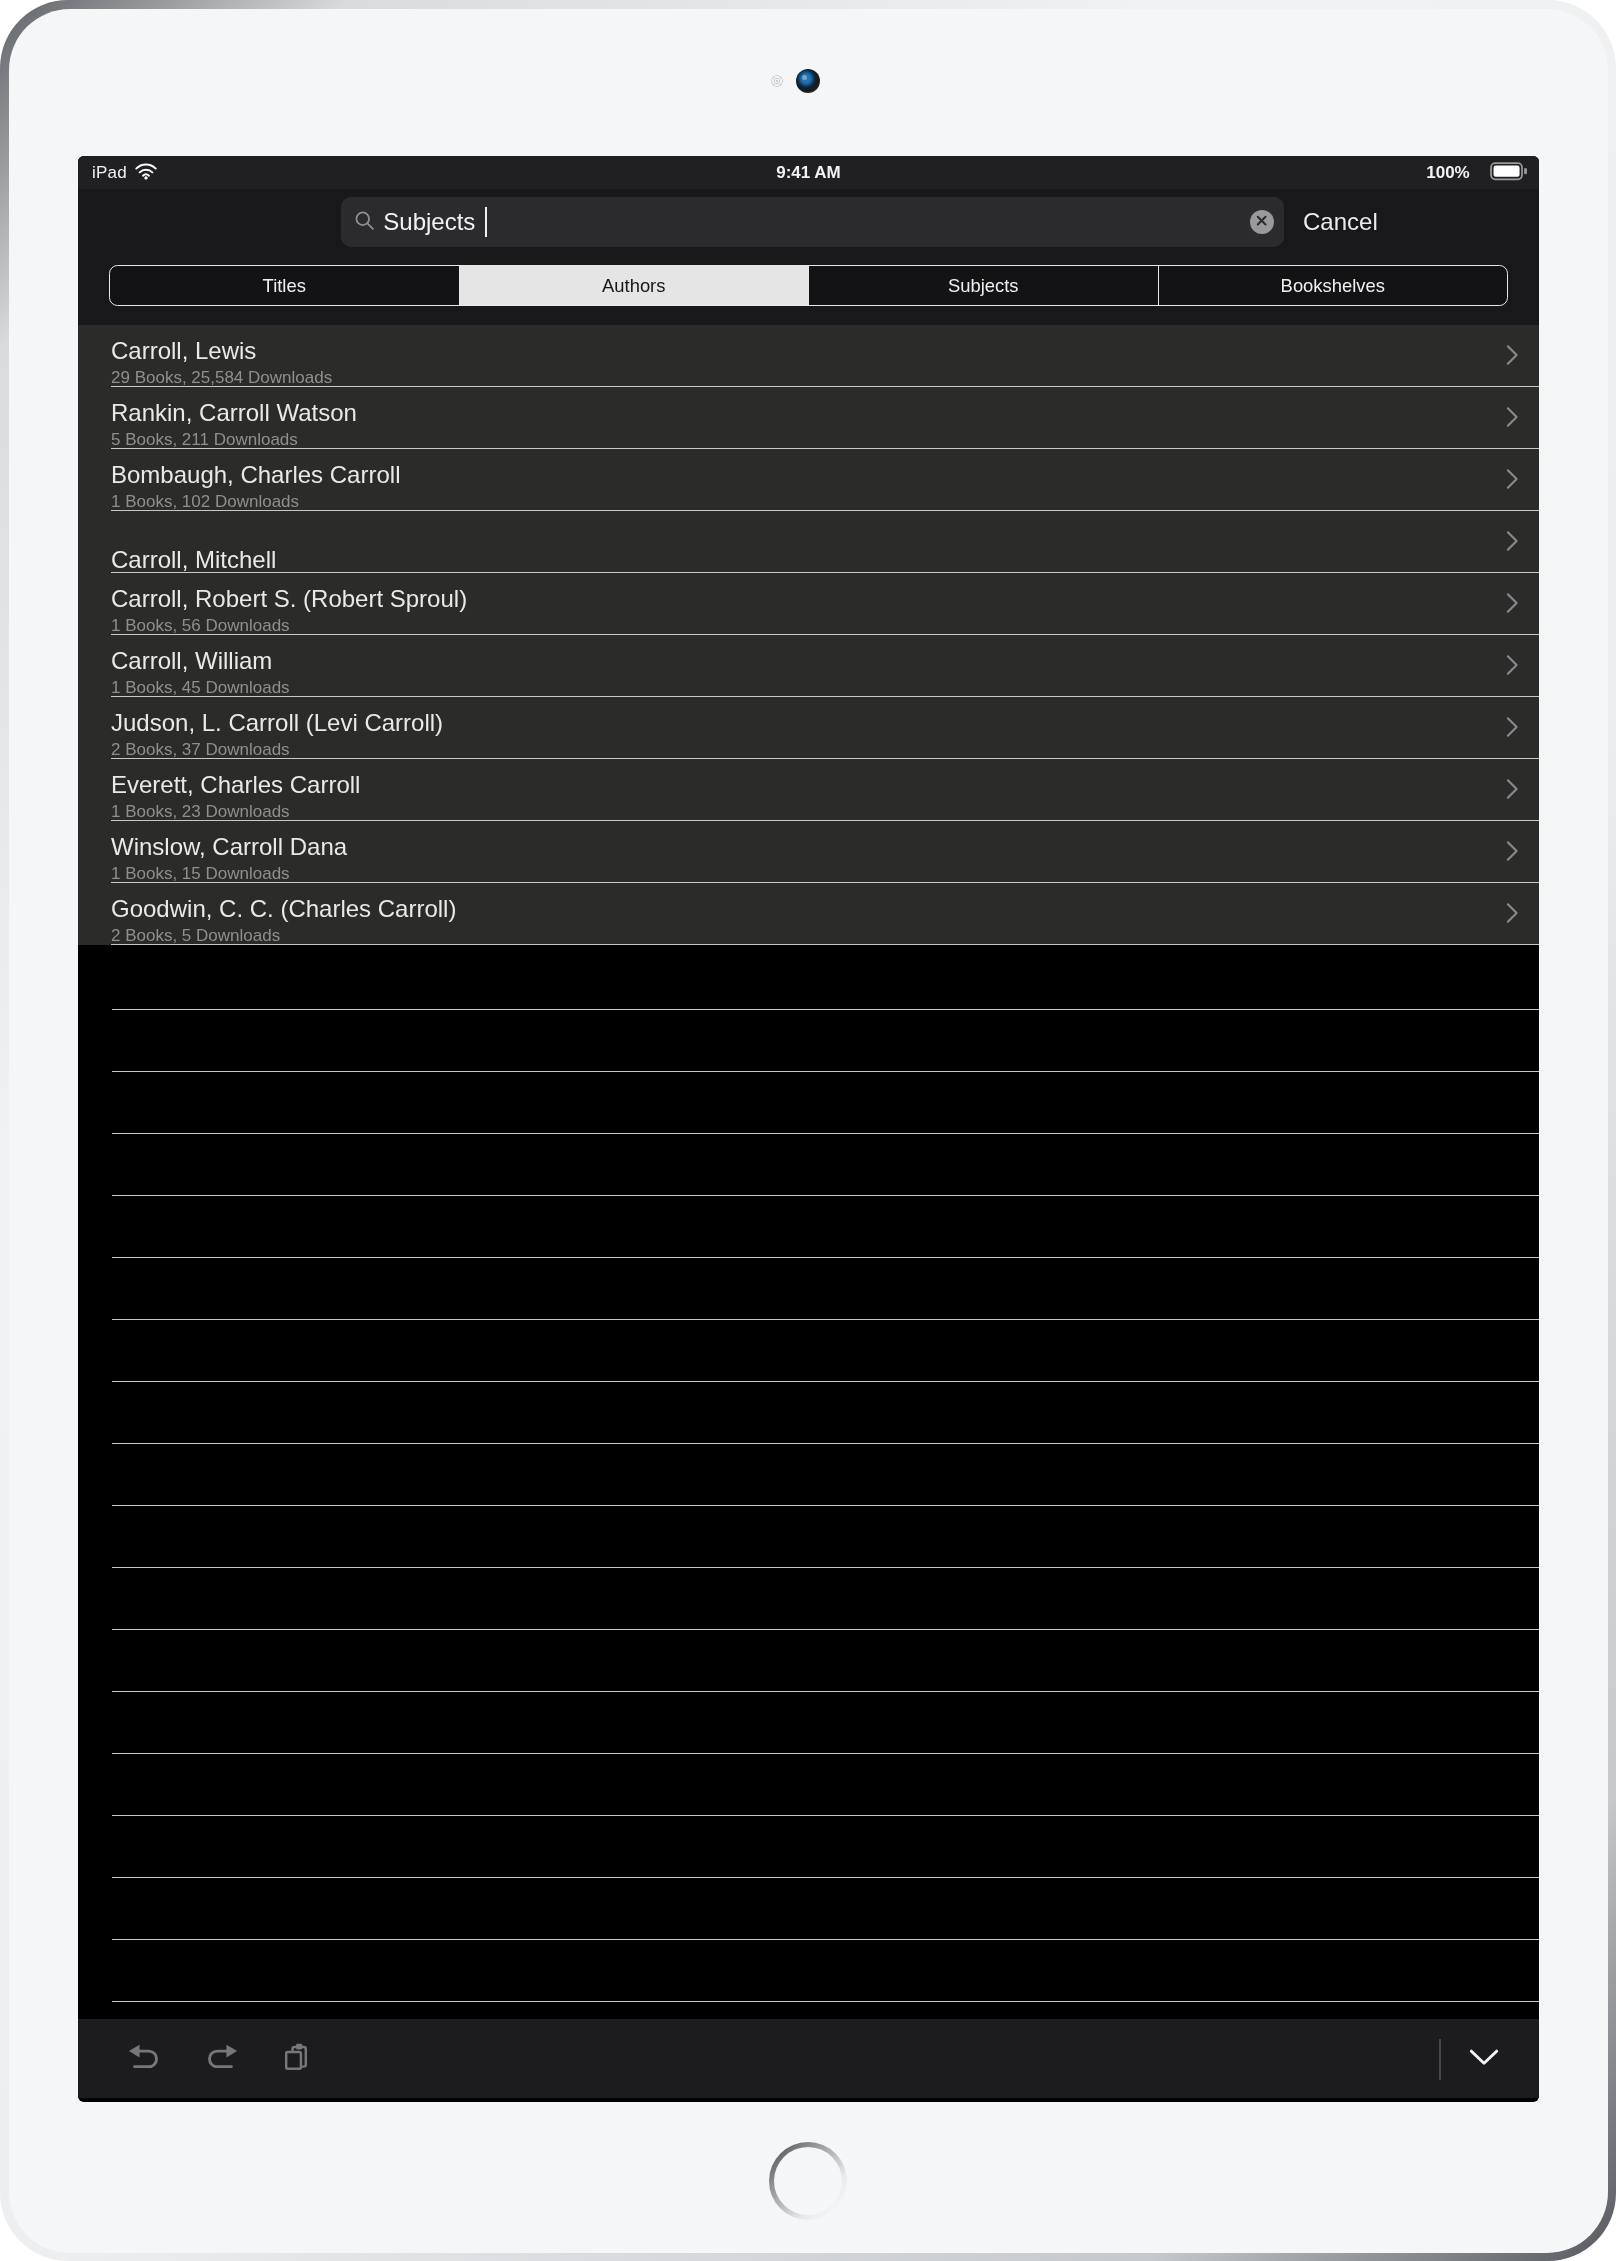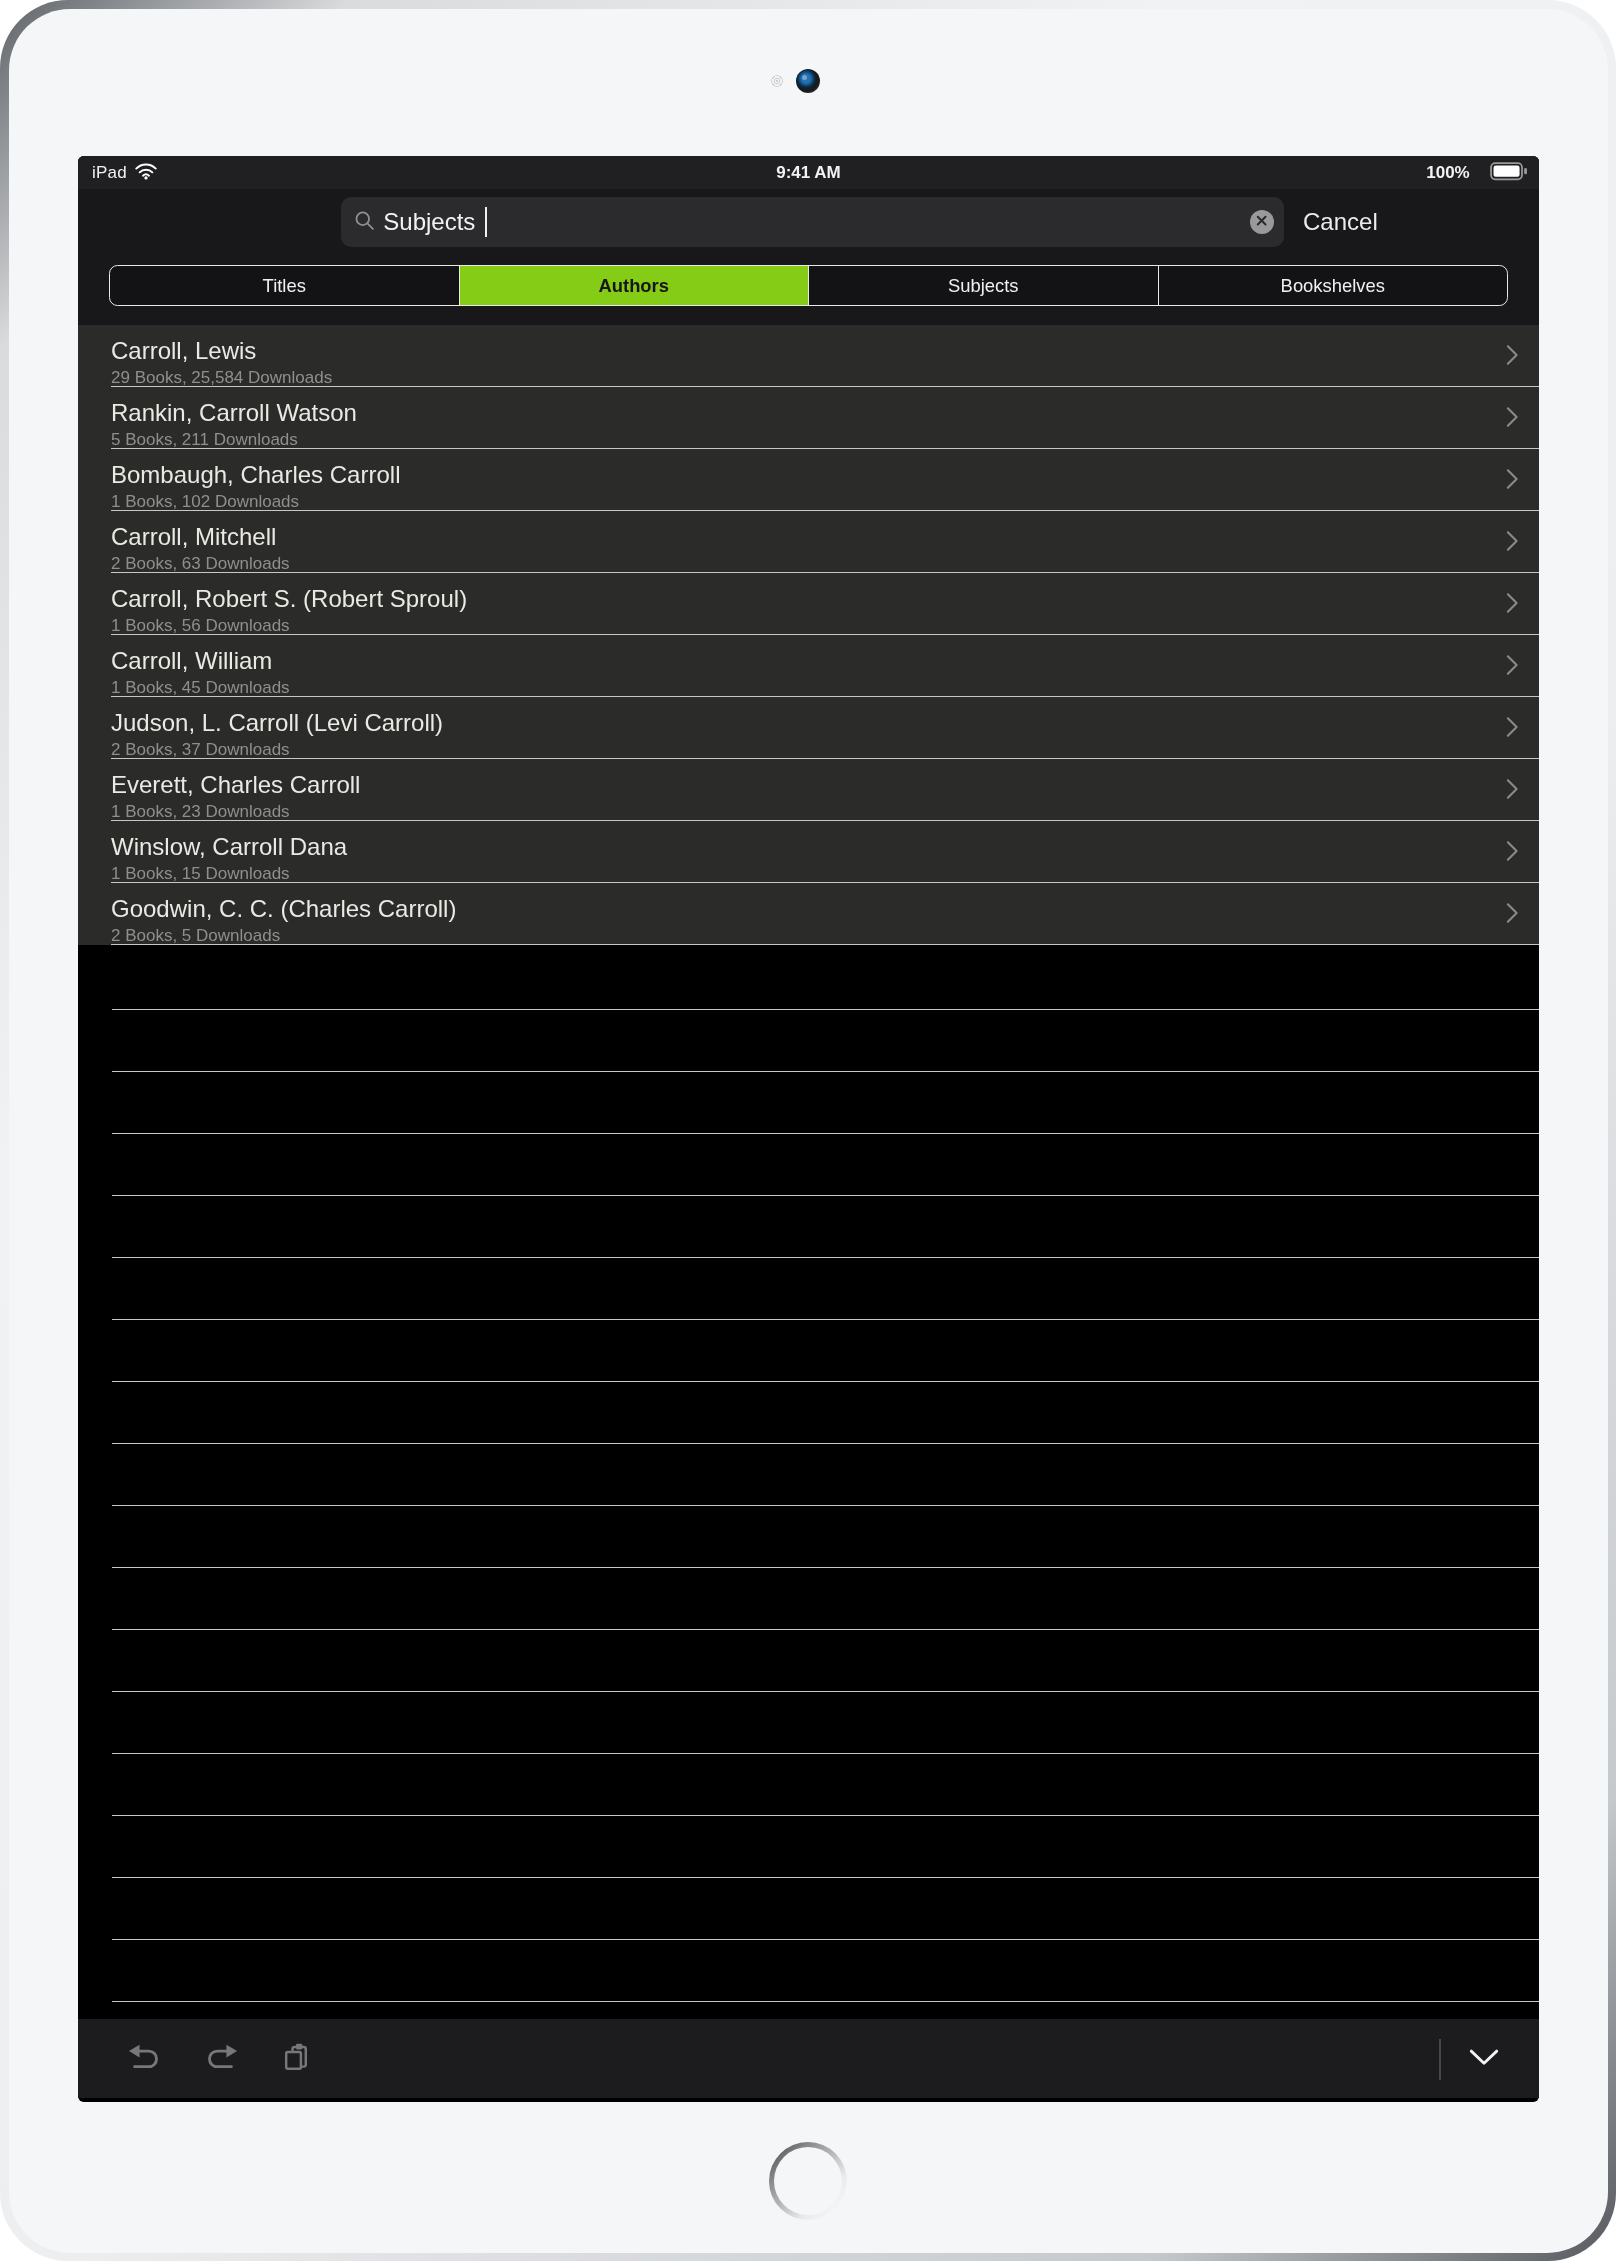--- a/index.html
+++ b/index.html
@@ -43,21 +43,21 @@
     display:flex;align-items:center;justify-content:center;border:none;padding:0;cursor:pointer;}
   .cancel-btn{position:absolute;left:1218px;top:7.8px;height:50px;display:flex;align-items:center;
     font-size:24px;color:#ebebed;background:none;border:none;padding:0 7px;cursor:pointer;
     font-family:"Liberation Sans","DejaVu Sans",sans-serif;}
 
   .segmented{position:absolute;left:31px;top:76px;width:1399px;height:41px;display:flex;
     border:1.4px solid #e9e9e7;border-radius:8.5px;overflow:hidden;background:#131315;}
   .seg{flex:1 1 0;display:flex;align-items:center;justify-content:center;font-size:18.4px;color:#f0f0ee;
     border-right:1.4px solid #e9e9e7;cursor:pointer;background:transparent;}
   .seg:last-child{border-right:none;}
-  .seg.selected{background:#84cc16;color:#17171a;font-weight:bold;}
+  .seg.selected{background:#e5e5e5;color:#17171a;}
 
   
   .results{position:absolute;left:0;top:169px;width:100%;}
   .row{position:relative;height:62px;background:#2b2b29;padding:7px 50px 0 33px;display:flex;
     flex-direction:column;justify-content:flex-end;gap:4.3px;cursor:pointer;}
   .row::after{content:"";position:absolute;left:33px;right:0;bottom:0;height:1.4px;background:#c9c8c4;}
   .row-title{font-size:24px;color:#eae9e4;line-height:27px;white-space:nowrap;}
   .row-meta{font-size:17px;color:#8f8f8b;line-height:18.4px;white-space:nowrap;}
   .row-chevron{position:absolute;right:20px;top:50%;transform:translateY(-50%);}
 
@@ -171,21 +171,20 @@
           <div class="row-title">Bombaugh, Charles Carroll</div>
           <div class="row-meta">1 Books, 102 Downloads</div>
           <span class="row-chevron">
             <svg width="12.8" height="21" viewBox="0 0 18 30" fill="none" stroke="#8a8a8e" stroke-width="3" stroke-linecap="round" stroke-linejoin="round">
               <path d="M2.5 2.5 L15 15 L2.5 27.5"></path>
             </svg>
           </span>
         </div>
         <div class="row">
           <div class="row-title">Carroll, Mitchell</div>
-          <div class="row-meta">2 Books, 63 Downloads</div>
           <span class="row-chevron">
             <svg width="12.8" height="21" viewBox="0 0 18 30" fill="none" stroke="#8a8a8e" stroke-width="3" stroke-linecap="round" stroke-linejoin="round">
               <path d="M2.5 2.5 L15 15 L2.5 27.5"></path>
             </svg>
           </span>
         </div>
         <div class="row">
           <div class="row-title">Carroll, Robert S. (Robert Sproul)</div>
           <div class="row-meta">1 Books, 56 Downloads</div>
           <span class="row-chevron">

